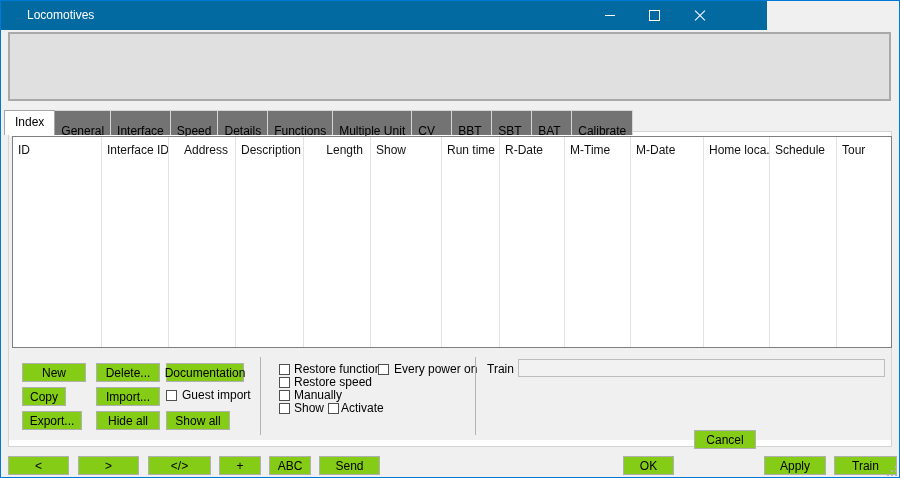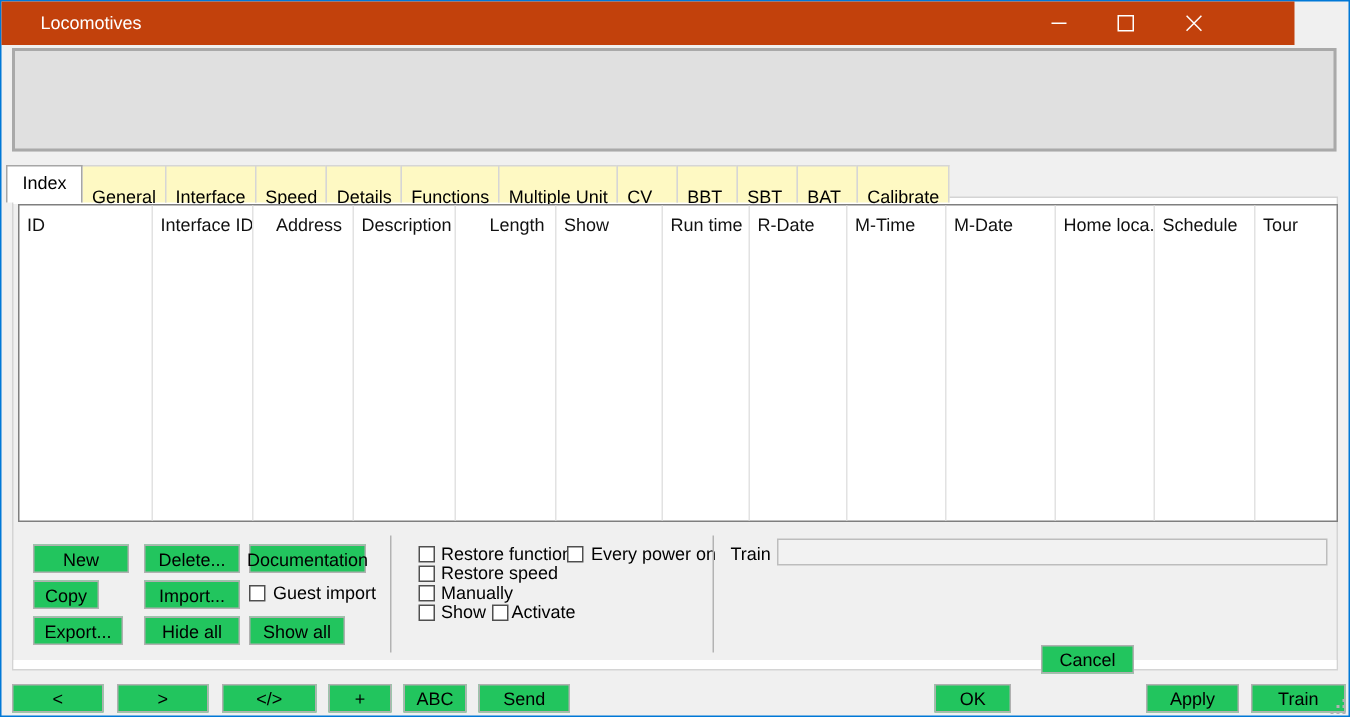--- a/index.html
+++ b/index.html
@@ -1,49 +1,49 @@
 <!DOCTYPE html>
 <html><head>
 <meta charset="utf-8">
 <style>
   html,body{margin:0;padding:0;width:900px;height:478px;overflow:hidden;
     font-family:"Liberation Sans","DejaVu Sans",sans-serif;font-size:12px;color:#000;background:#f0f0f0;}
   .window{position:absolute;inset:0;border:1px solid #0078d7;box-sizing:border-box;background:#f0f0f0;}
   
-  .titlebar{position:absolute;left:0;top:0;width:862px;height:29px;background:#c2410c;}
+  .titlebar{position:absolute;left:0;top:0;width:766px;height:29px;background:#0369a1;}
   .titlebar .title{position:absolute;left:26px;top:0;line-height:29px;color:#fff;font-size:12px;}
   .win-btn{position:absolute;top:0;width:45px;height:29px;display:flex;align-items:center;justify-content:center;}
   .wb-min{right:135px}.wb-max{right:90px}.wb-close{right:45px}
   .glyph-min{width:10px;height:1px;background:#fff;}
   .glyph-max{width:9px;height:9px;border:1px solid #fff;}
   .glyph-close{position:relative;width:12px;height:12px;}
   .glyph-close::before,.glyph-close::after{content:"";position:absolute;left:-1px;top:5px;width:14px;height:1px;background:#fff;}
   .glyph-close::before{transform:rotate(45deg);}  .glyph-close::after{transform:rotate(-45deg);}
   
   .top-box{position:absolute;left:7px;top:31px;width:883px;height:69px;background:#e0e0e0;border:2px solid #a9a9a9;box-sizing:border-box;}
   
   .tabs{position:absolute;left:3px;top:109px;height:25px;display:flex;align-items:flex-end;z-index:3;}
-  .tab{box-sizing:border-box;height:17px;line-height:16px;padding:12px 6px;background:#fef9c3;
+  .tab{box-sizing:border-box;height:17px;line-height:16px;padding:12px 6px;background:#737373;
        border:1px solid #d6d6d6;border-bottom:none;margin-right:-1px;white-space:nowrap;}
   .tab.fixedw{min-width:41px;text-align:left;}
   .tab.active{height:25px;line-height:22px;background:#fff;border:1px solid #a6a6a6;border-bottom:none;
        padding:0 10px;position:relative;z-index:4;}
   
   .panel{position:absolute;left:7px;top:130px;width:884px;height:316px;border:1px solid #d4d4d4;box-sizing:border-box;background:#f0f0f0;z-index:1;}
   .strip-top{position:absolute;left:8px;top:131px;width:882px;height:4px;background:#fff;z-index:2;}
   .strip-bottom{position:absolute;left:8px;top:439px;width:882px;height:6px;background:#fff;z-index:2;}
   
   .table{position:absolute;left:11px;top:135px;width:880px;height:212px;background:#fff;border:1px solid #7f7f7f;box-sizing:border-box;z-index:3;}
   .cols{display:flex;height:100%;}
   .col{box-sizing:border-box;border-right:1px solid #e2e2e2;height:100%;}
   .col:last-child{border-right:none;flex:1;}
   .hcell{padding:6px 7px 0 5px;white-space:nowrap;overflow:hidden;color:#111;}
   .col.r .hcell{text-align:right;}
   
-  .btn{position:absolute;height:19px;background:#22c55e;border:1px solid #b0b0b0;box-sizing:border-box;
+  .btn{position:absolute;height:19px;background:#84cc16;border:1px solid #b0b0b0;box-sizing:border-box;
        display:flex;align-items:center;justify-content:center;font-size:12px;color:#000;cursor:default;white-space:nowrap;z-index:4;}
   
   .cb{position:absolute;width:11px;height:11px;background:#fff;border:1px solid #4f4f4f;box-sizing:border-box;z-index:4;}
   .cb-label{position:absolute;white-space:nowrap;z-index:4;line-height:13px;}
   .vdiv{position:absolute;width:1px;background:#b3b3b3;z-index:4;}
   
   .train-label{position:absolute;left:486px;top:361px;z-index:4;}
   .train-input{position:absolute;left:517px;top:358px;width:367px;height:18px;background:#f2f2f2;
        border:1px solid #bdbdbd;box-sizing:border-box;z-index:4;font-family:inherit;font-size:12px;padding:0 3px;}
   

